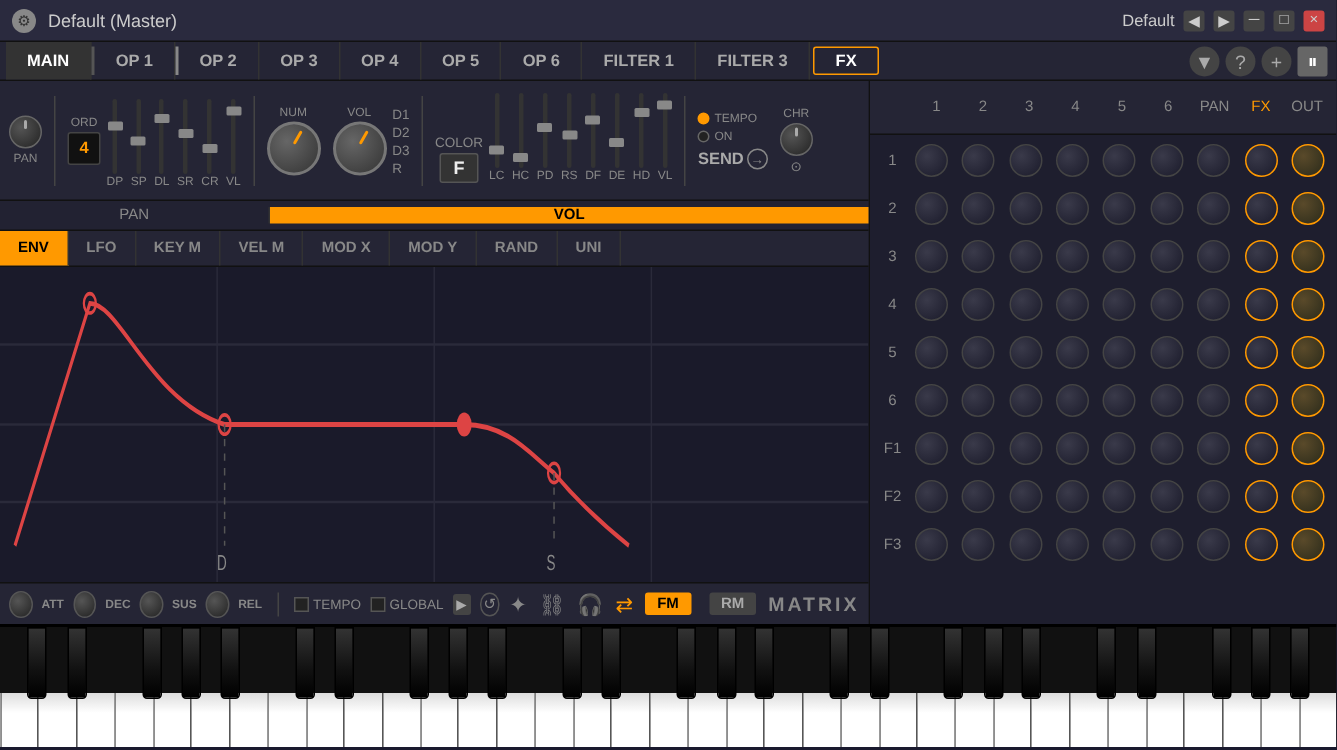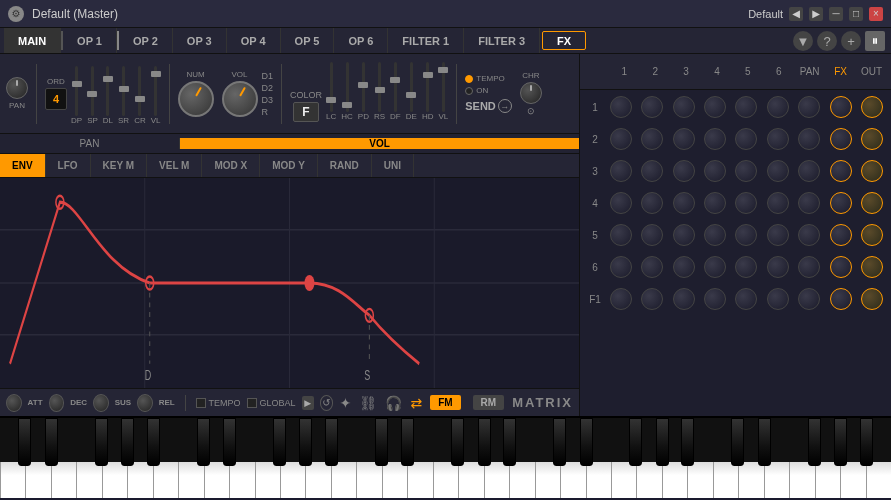--- a/index.html
+++ b/index.html
@@ -915,21 +915,49 @@
           <div class="matrix-knob"></div>
           <div class="matrix-knob"></div>
           <div class="matrix-knob"></div>
           <div class="matrix-knob"></div>
           <div class="matrix-knob"></div>
           <div class="matrix-knob matrix-knob-active"></div>
           <div class="matrix-knob-pan"></div>
         </div>
       </div>
 
-
+      <div class="matrix-row">
+        <div class="matrix-row-label">F2</div>
+        <div class="matrix-knobs">
+          <div class="matrix-knob"></div>
+          <div class="matrix-knob"></div>
+          <div class="matrix-knob"></div>
+          <div class="matrix-knob"></div>
+          <div class="matrix-knob"></div>
+          <div class="matrix-knob"></div>
+          <div class="matrix-knob"></div>
+          <div class="matrix-knob matrix-knob-active"></div>
+          <div class="matrix-knob-pan"></div>
+        </div>
+      </div>
+
+      <div class="matrix-row">
+        <div class="matrix-row-label">F3</div>
+        <div class="matrix-knobs">
+          <div class="matrix-knob"></div>
+          <div class="matrix-knob"></div>
+          <div class="matrix-knob"></div>
+          <div class="matrix-knob"></div>
+          <div class="matrix-knob"></div>
+          <div class="matrix-knob"></div>
+          <div class="matrix-knob"></div>
+          <div class="matrix-knob matrix-knob-active"></div>
+          <div class="matrix-knob-pan"></div>
+        </div>
+      </div>
 
     </div>
   </div>
 </div>
 
 <div class="piano-keyboard">
   <style>
     .piano-container {
       display: flex;
       width: 891px;

